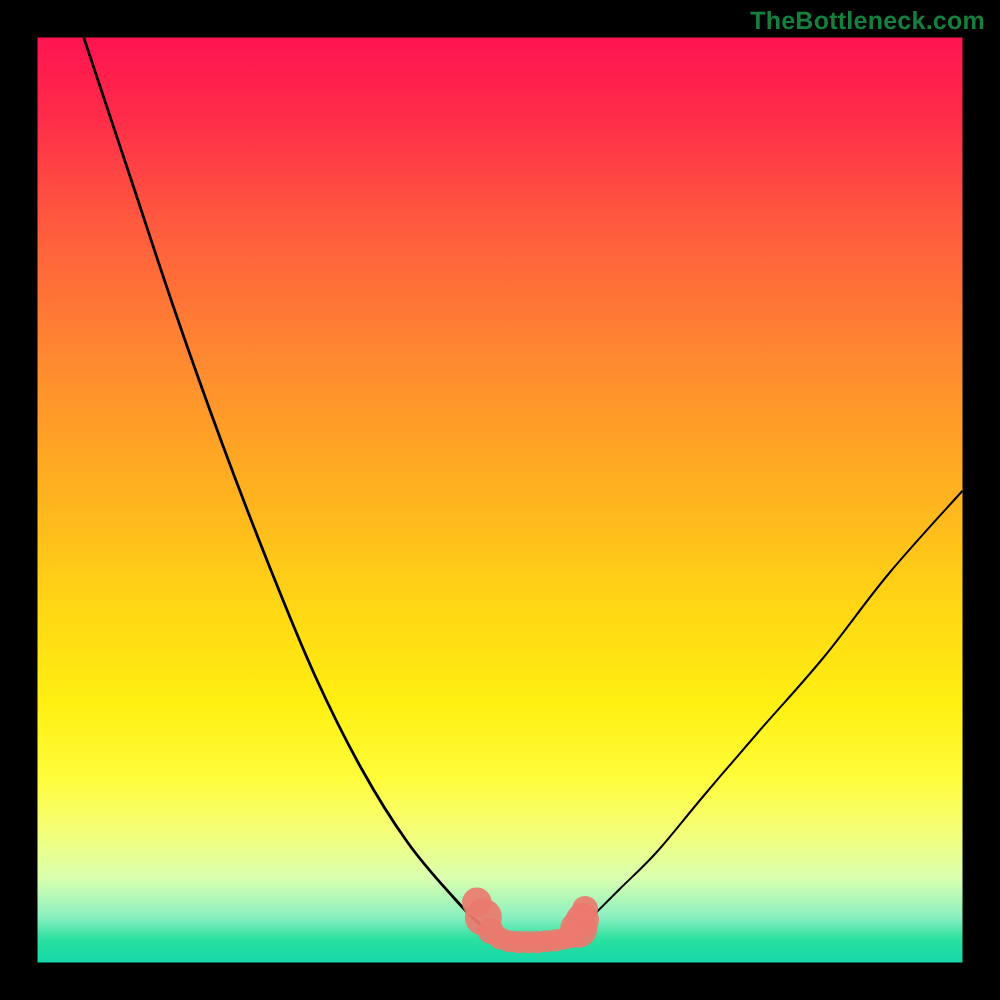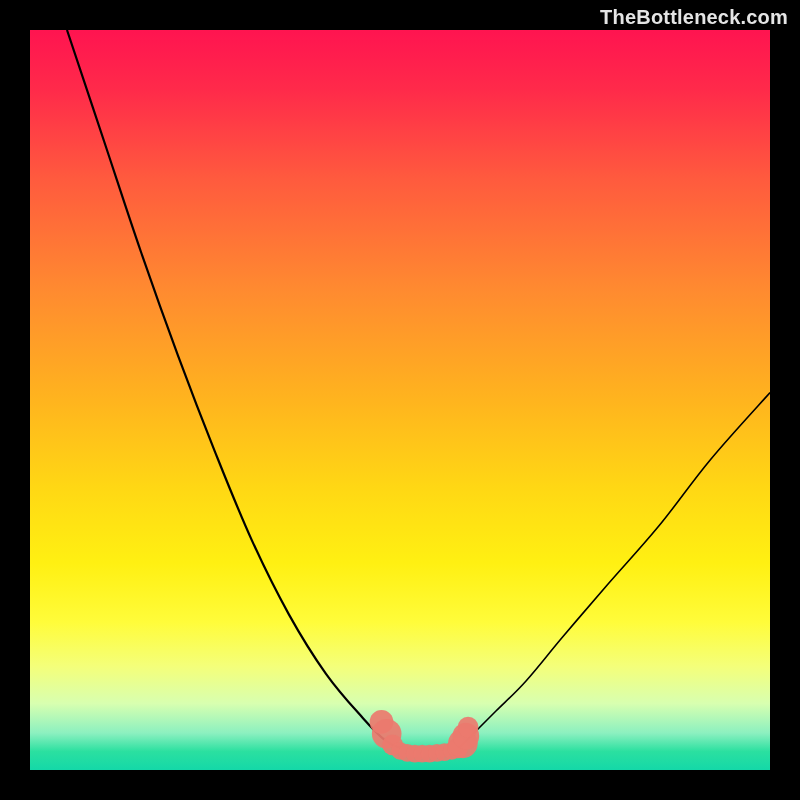--- a/index.html
+++ b/index.html
@@ -30,21 +30,21 @@
       #d8ffb0 91%,
       #8cf0c0 95%,
       #2be0a0 97.5%,
       #14d8a8 100%
     );
   }
   .watermark {
     position: absolute;
     top: 6px;
     right: 12px;
-    color: #e5e5e5;
+    color: #15803d;
     font-size: 20px;
     font-weight: 600;
     letter-spacing: 0.2px;
     z-index: 10;
   }
   svg.plot {
     position: absolute;
     left: 0;
     top: 0;
     width: 740px;

